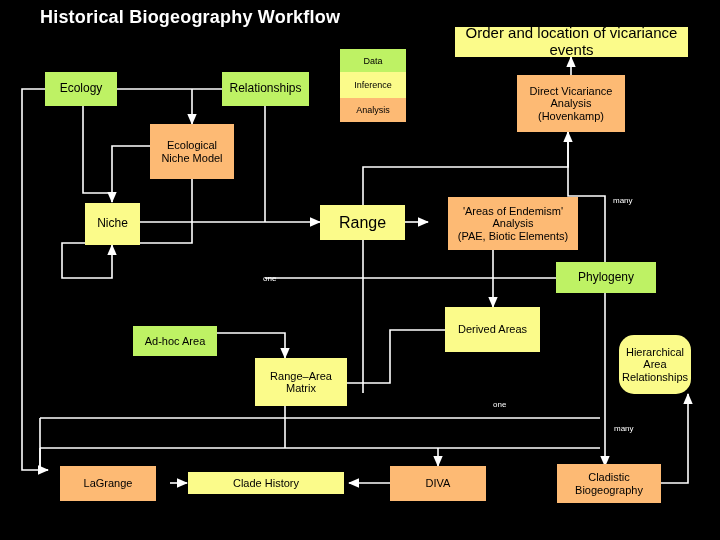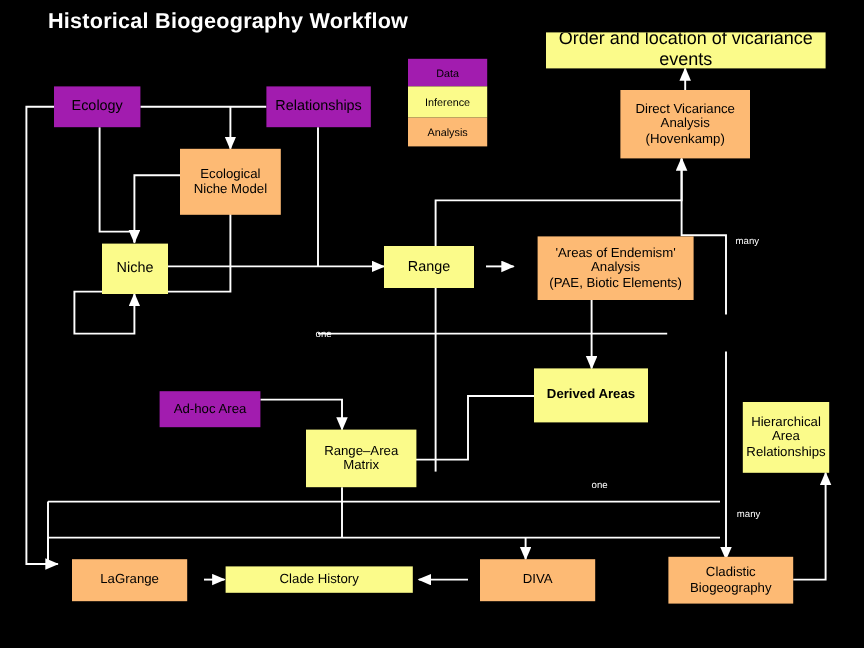--- a/index.html
+++ b/index.html
@@ -1,21 +1,21 @@
 <!DOCTYPE html>
 <html><head>
 <meta charset="utf-8">
 <style>
   html,body{margin:0;padding:0;background:#000;}
   body{width:720px;height:540px;overflow:hidden;font-family:"Liberation Sans",sans-serif;}
   #stage{position:relative;width:720px;height:540px;background:#000;}
   .title{position:absolute;color:#fff;font-size:18px;font-weight:bold;letter-spacing:.2px;}
   .node{position:absolute;box-sizing:border-box;display:flex;align-items:center;justify-content:center;
         text-align:center;color:#000;line-height:1.12;overflow:hidden;}
-  .pink{background:#a21caf;}
+  .pink{background:#bef264;}
   .yellow{background:#fbfb8a;}
   .green{background:#fdba74;}
   .legend-cell{position:absolute;box-sizing:border-box;display:flex;align-items:center;justify-content:center;
         color:#000;font-size:9px;text-align:center;}
   svg.wires{position:absolute;left:0;top:0;width:720px;height:540px;pointer-events:none;}
   .lbl{position:absolute;color:#fff;font-size:8px;}
 </style>
 </head>
 <body>
 
@@ -114,56 +114,59 @@
 (Hovenkamp)</span></div>
 
   <div class="node green" style="left:150px;top:124px;width:84px;height:55px;font-size:11px;white-space:pre-line;">
     <span>Ecological
 Niche Model</span></div>
 
   <div class="node yellow" style="left:85px;top:203px;width:55px;height:42px;font-size:12px;">
     <span>Niche</span>
     </div>
 
-  <div class="node yellow" style="left:320px;top:205px;width:75px;height:35px;font-size:12px;">
+  <div class="node yellow" style="left:320px;top:205px;width:85px;height:35px;font-size:16px;">
     <span>Range</span>
     </div>
 
   <div class="node green" style="left:428px;top:197px;width:130px;height:53px;font-size:11px;white-space:pre-line;margin-left:20px;">
     <span>'Areas of Endemism'
 Analysis
 (PAE, Biotic Elements)</span></div>
 
+  <div class="node pink" style="left:556px;top:262px;width:100px;height:31px;font-size:12px;">
+    <span>Phylogeny</span>
+    </div>
 
   <div class="node pink" style="left:133px;top:326px;width:84px;height:30px;font-size:11px;">
     <span>Ad-hoc Area</span>
     </div>
 
-  <div class="node yellow" style="left:445px;top:307px;width:95px;height:45px;font-size:11px;font-weight:bold;">
+  <div class="node yellow" style="left:445px;top:307px;width:95px;height:45px;font-size:11px;">
     <span>Derived Areas</span>
     </div>
 
-  <div class="node yellow" style="left:619px;top:335px;width:72px;height:59px;font-size:11px;white-space:pre-line;">
+  <div class="node yellow" style="left:619px;top:335px;width:72px;height:59px;font-size:11px;white-space:pre-line;border-radius:15px;">
     <span>Hierarchical
 Area
 Relationships</span></div>
 
   <div class="node yellow" style="left:239px;top:358px;width:92px;height:48px;font-size:11px;white-space:pre-line;margin-left:16px;">
     <span>Range–Area
 Matrix</span></div>
 
   <div class="node green" style="left:60px;top:466px;width:96px;height:35px;font-size:11px;">
     <span>LaGrange</span>
     </div>
 
   <div class="node yellow" style="left:188px;top:472px;width:156px;height:22px;font-size:11px;">
     <span>Clade History</span>
     </div>
 
-  <div class="node green" style="left:400px;top:466px;width:96px;height:35px;font-size:11px;">
+  <div class="node green" style="left:390px;top:466px;width:96px;height:35px;font-size:11px;">
     <span>DIVA</span>
     </div>
 
   <div class="node green" style="left:557px;top:464px;width:104px;height:39px;font-size:11px;white-space:pre-line;">
     <span>Cladistic
 Biogeography</span></div>
 
   <div class="lbl" style="left:613px;top:196px;">many</div>
   <div class="lbl" style="left:263px;top:274px;">one</div>
   <div class="lbl" style="left:493px;top:400px;">one</div>

